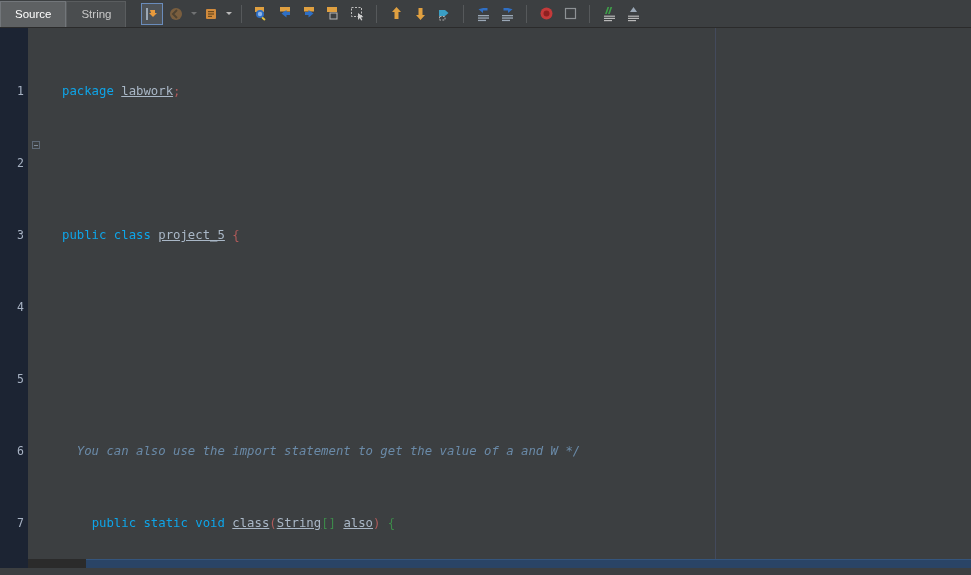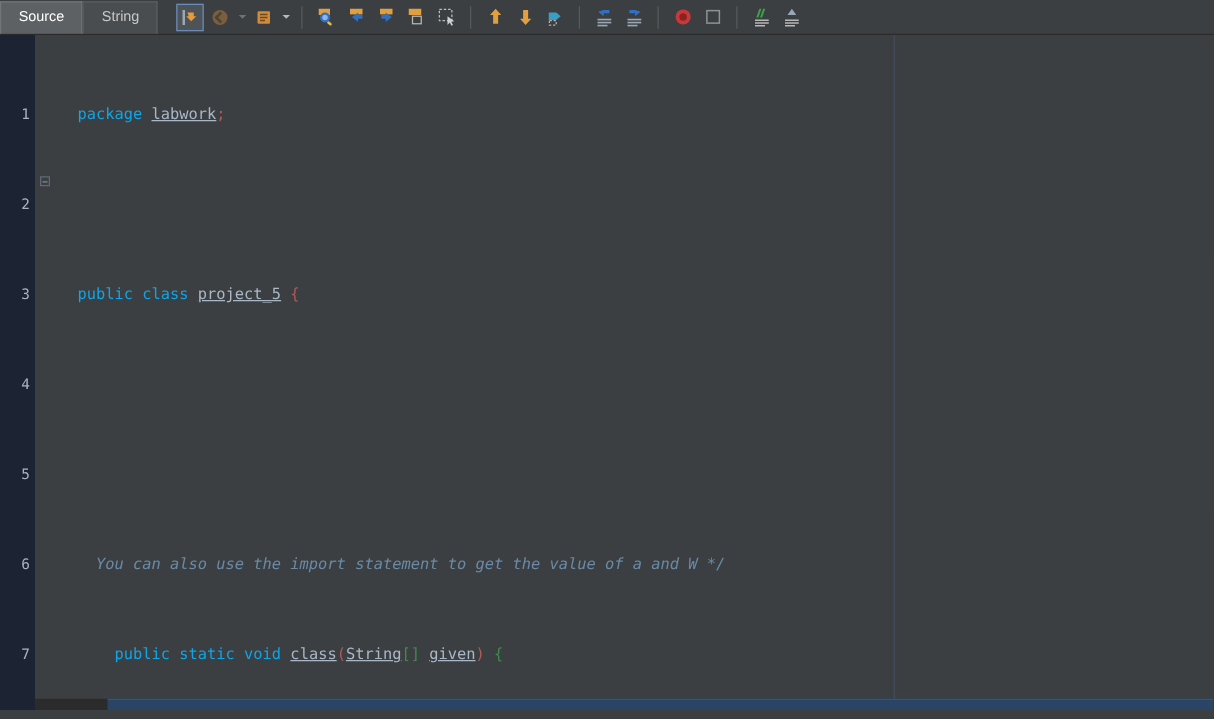--- a/index.html
+++ b/index.html
@@ -328,21 +328,21 @@
         <span class="num">5</span>
       </div>
 
       <div class="ln">
         <span class="num">6</span>
         <span class="src cmt">  You can also use the import statement to get the value of a and W */</span>
       </div>
 
       <div class="ln">
         <span class="num">7</span>
-        <span class="src">    <span class="kw">public static void</span> <span class="id">class</span><span class="pr">(</span><span class="id">String</span><span class="pg">[]</span> <span class="id">given</span><span class="pr">)</span> <span class="pg">{</span></span>
+        <span class="src">    <span class="kw">public static void</span> <span class="id">class</span><span class="pr">(</span><span class="id">String</span><span class="pg">[]</span> <span class="id">also</span><span class="pr">)</span> <span class="pg">{</span></span>
       </div>
 
       
 
       
 
       
 
       
 

